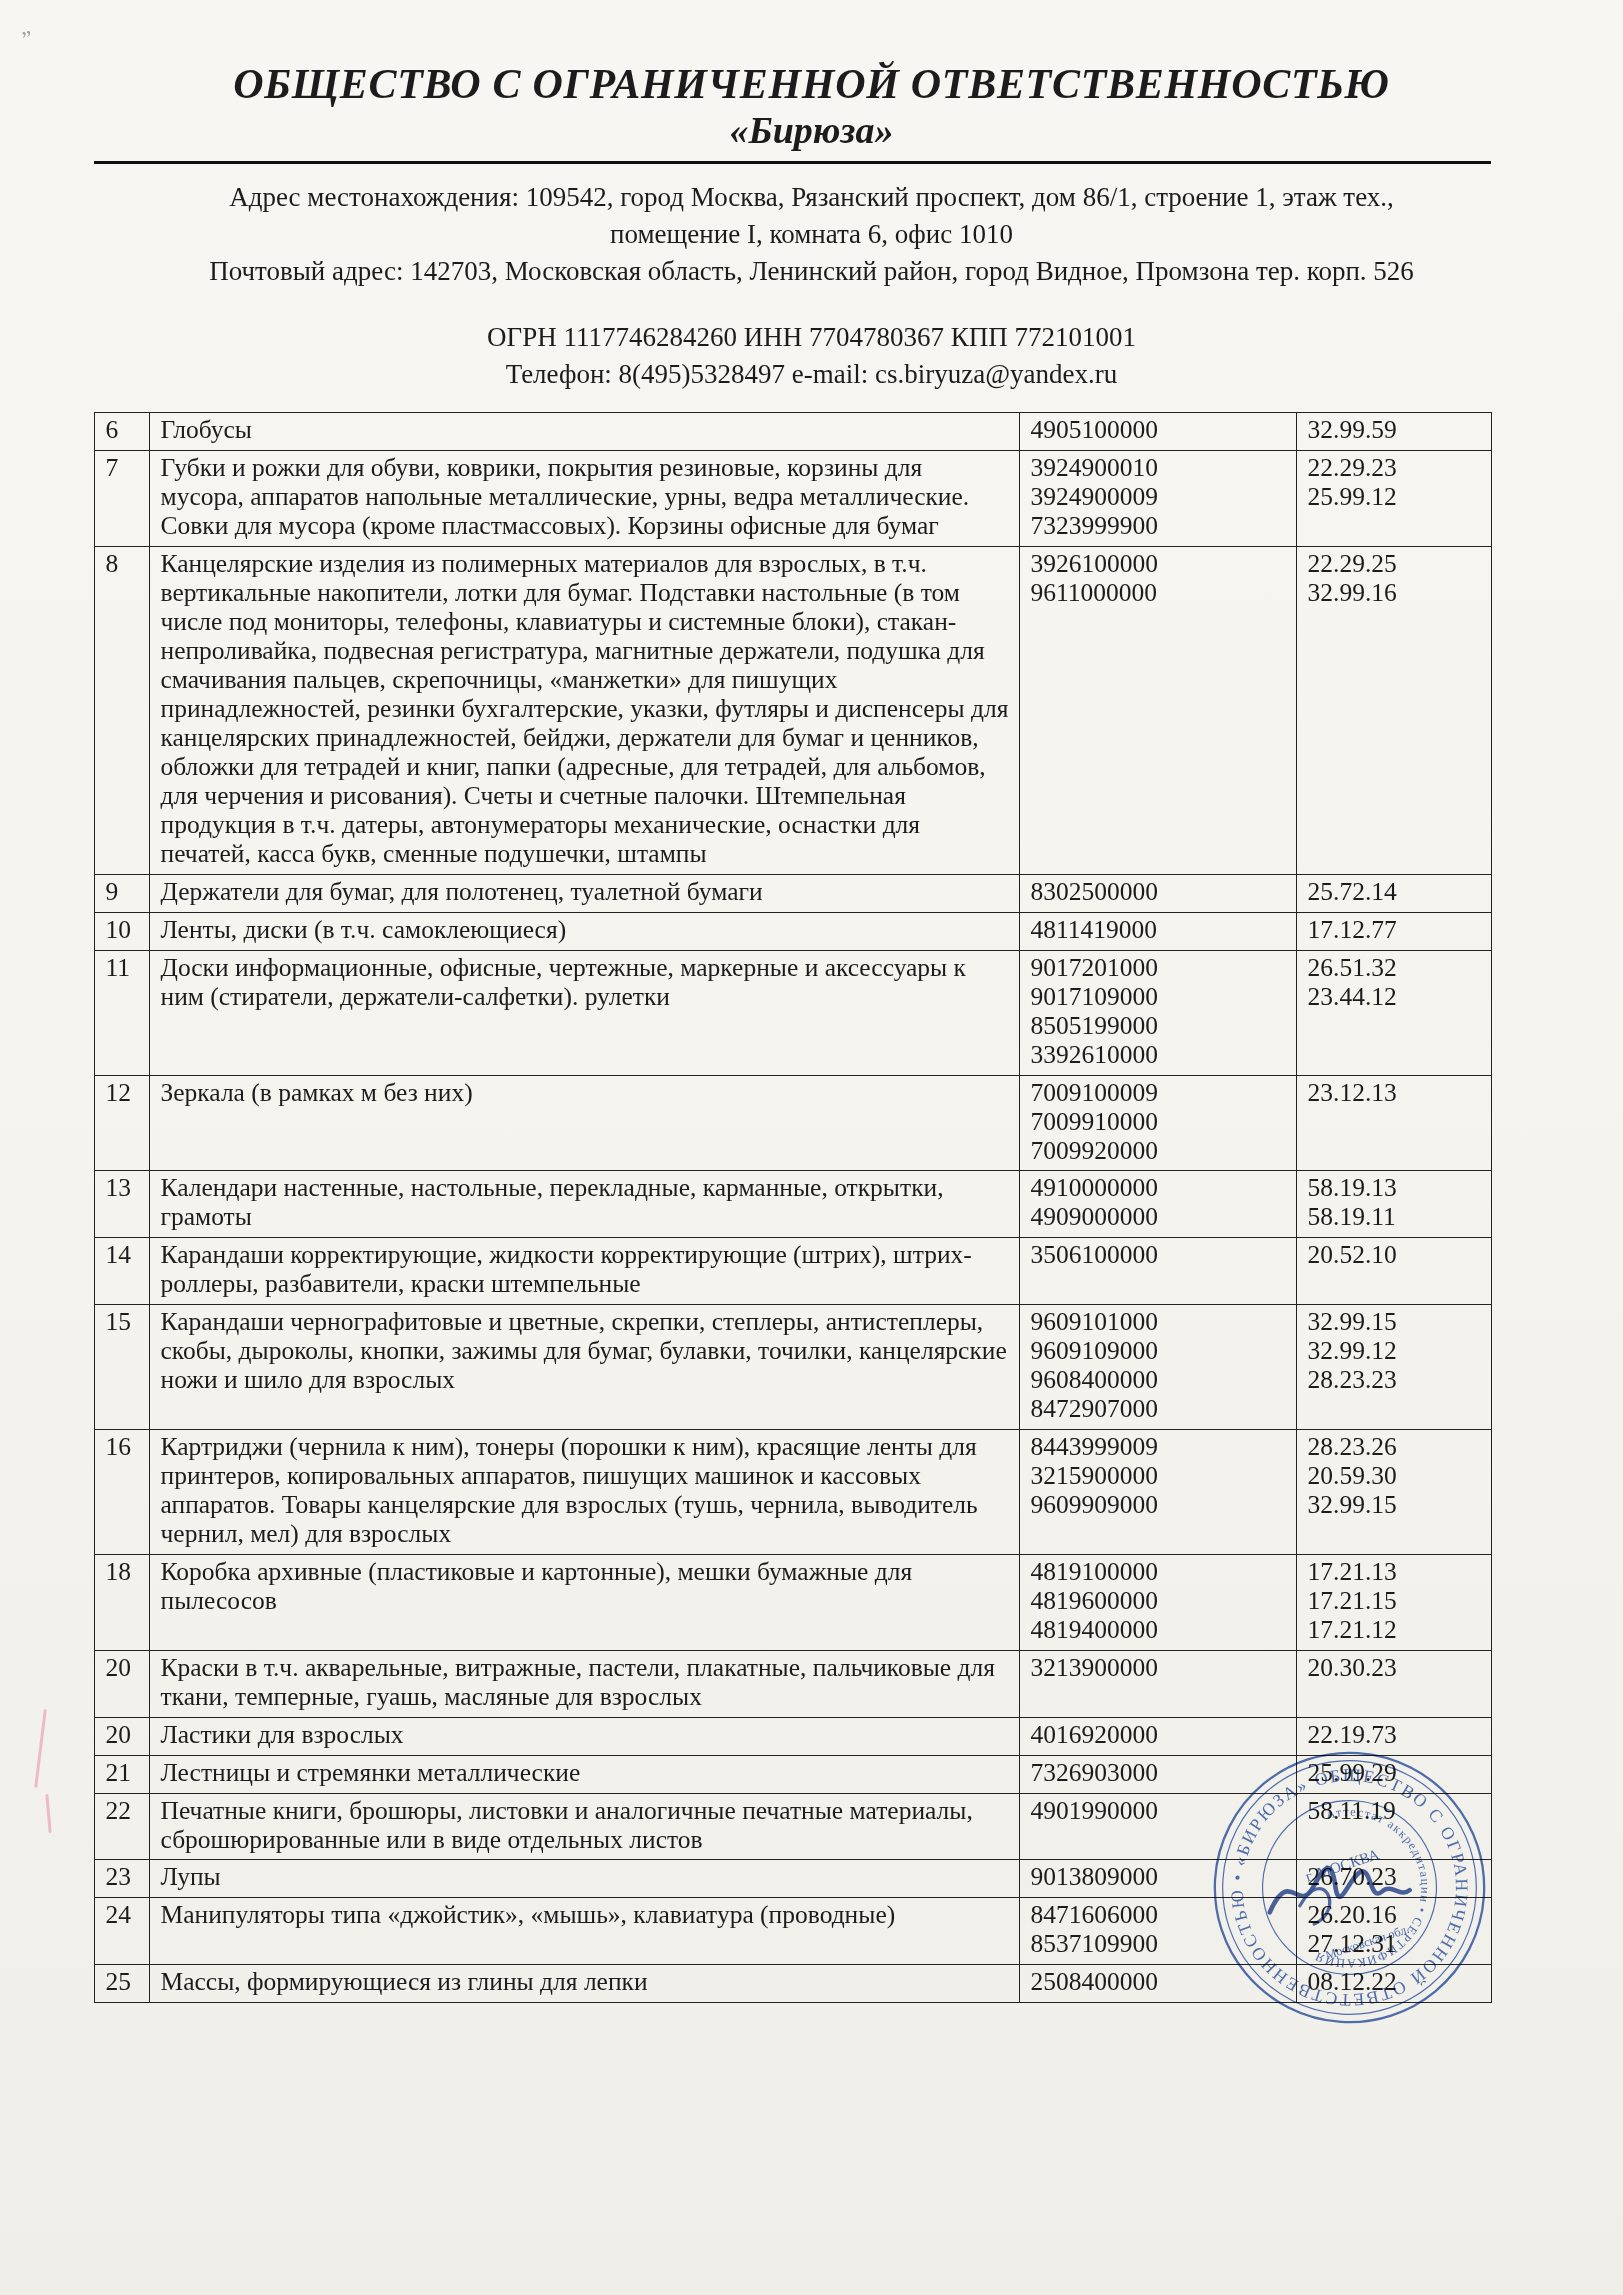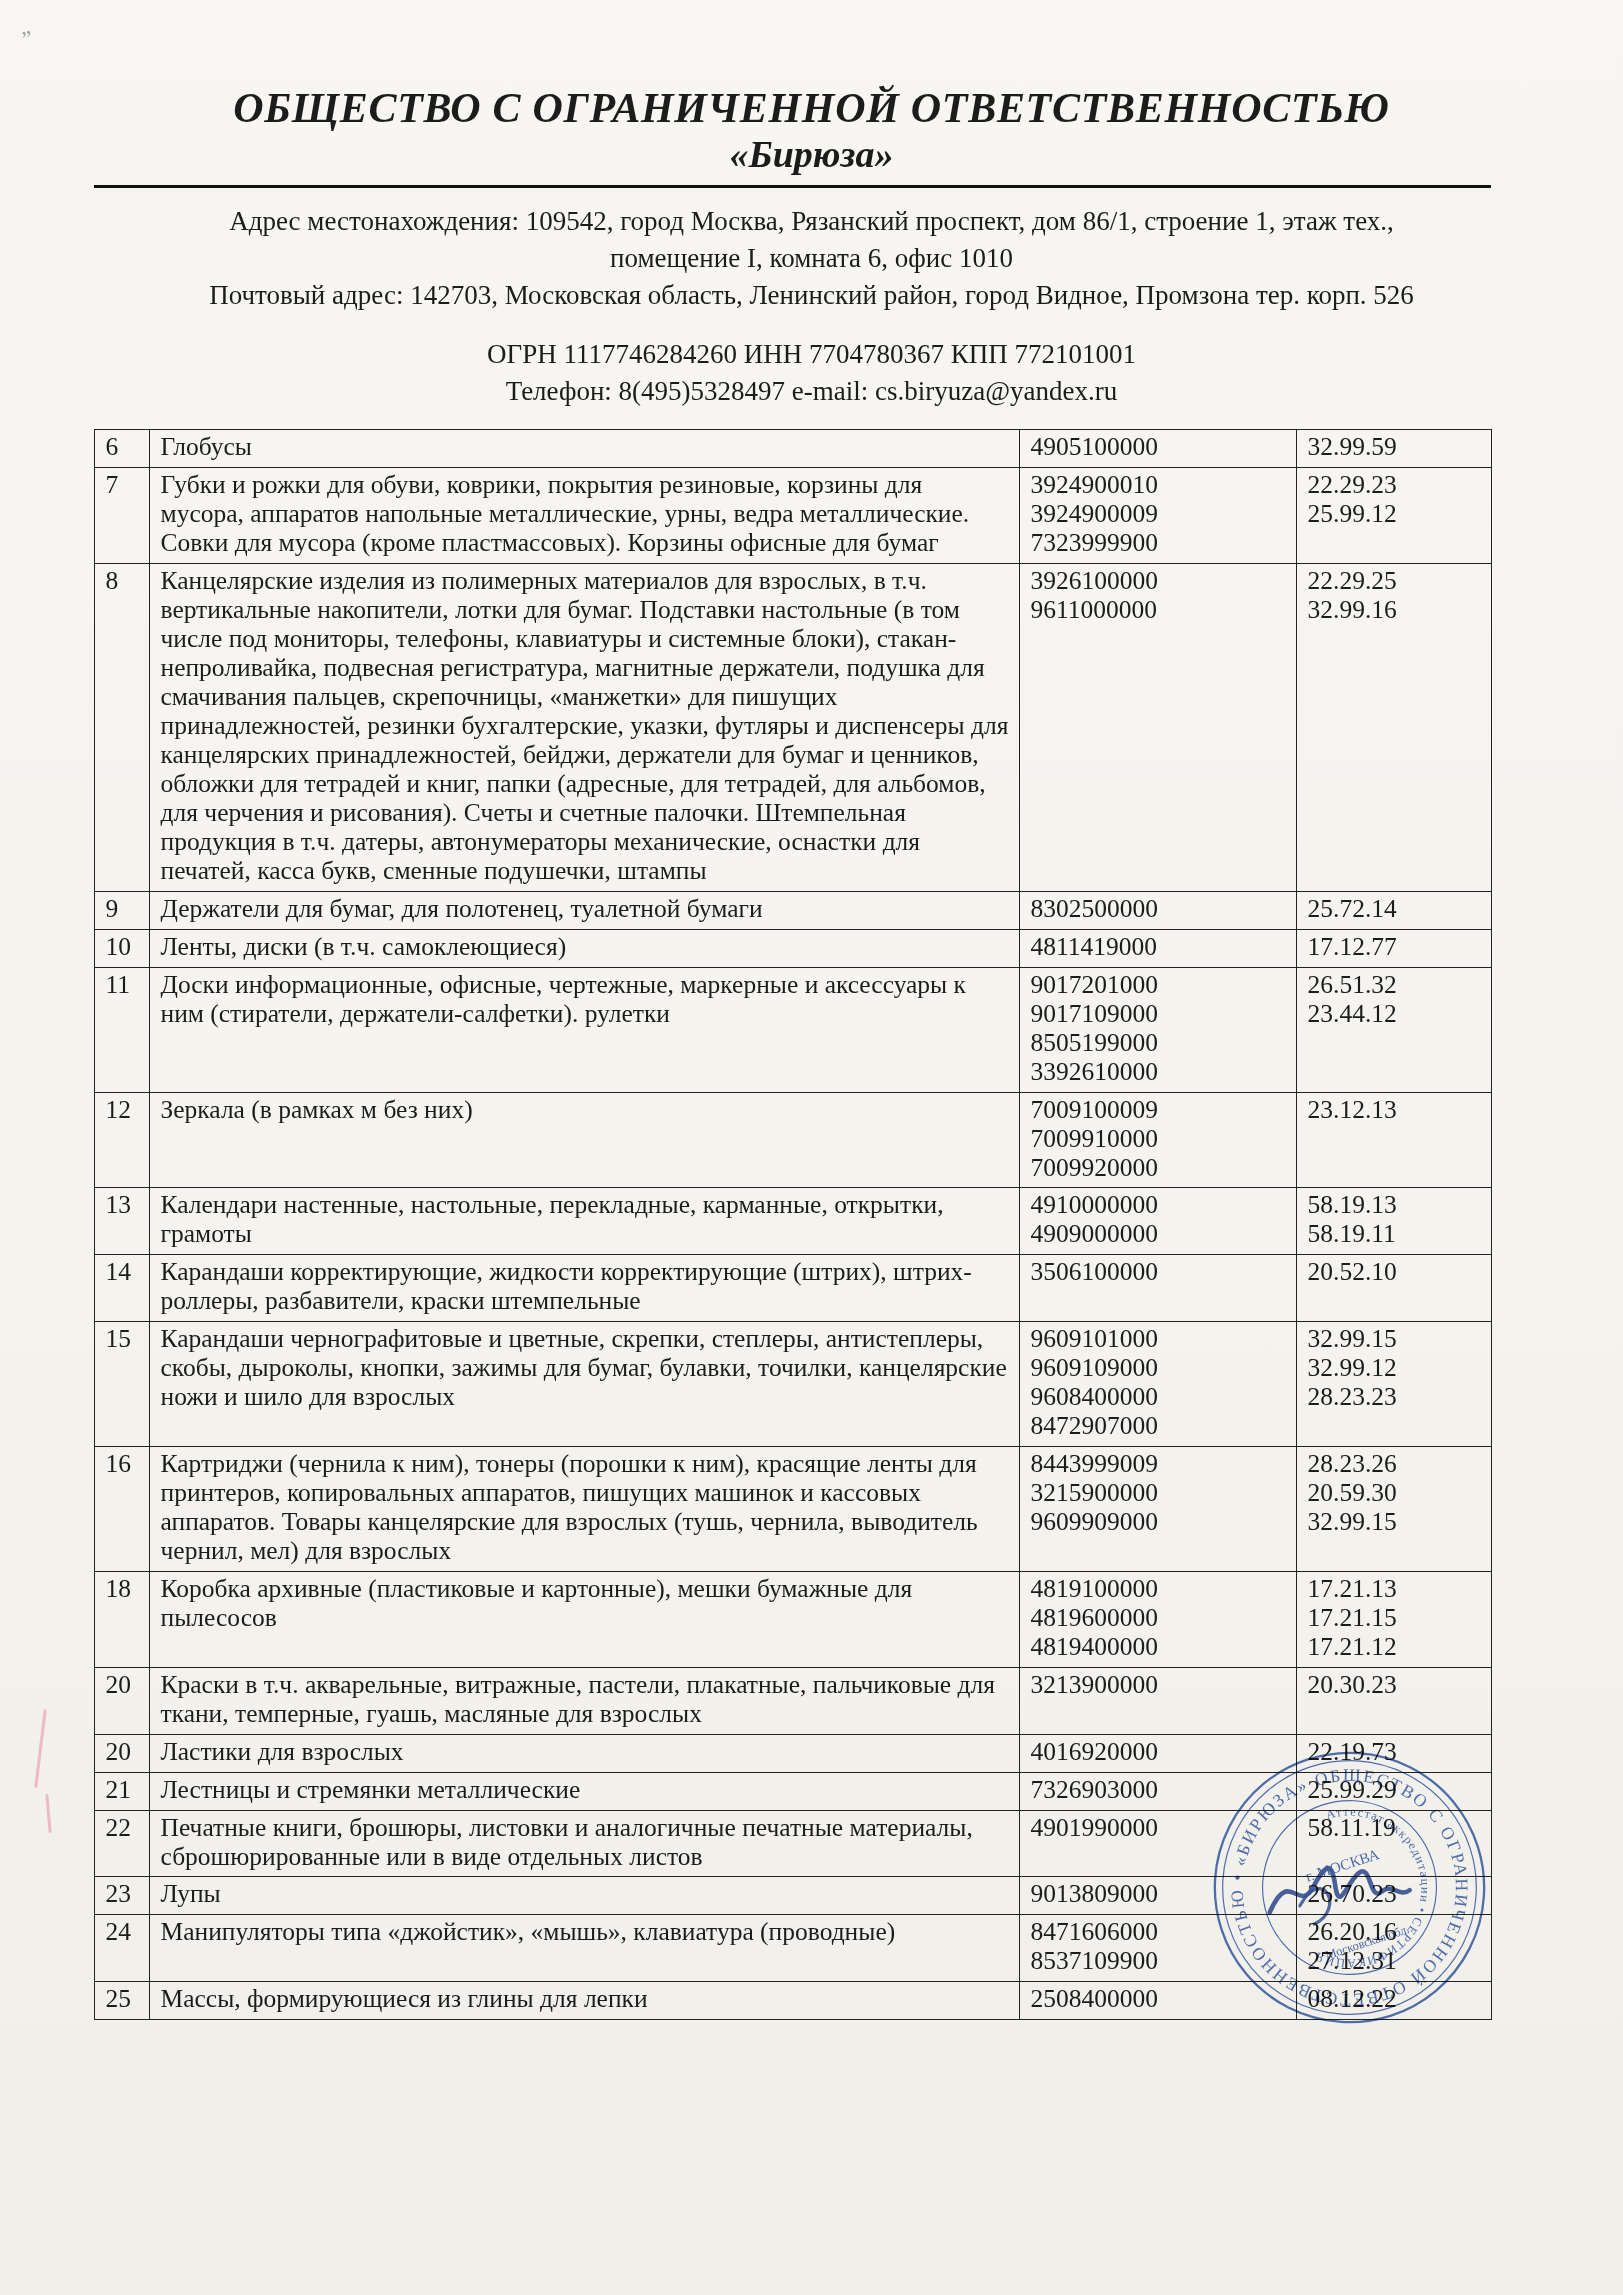--- a/index.html
+++ b/index.html
@@ -4,26 +4,26 @@
 <style>
   html,body{margin:0;padding:0;background:#d8d6d0;}
   .page{
     position:relative;
     width:1623px;height:2295px;
     background:linear-gradient(180deg,#f7f6f2 0%,#f4f3ee 55%,#efeee9 100%);
     font-family:"Liberation Serif","DejaVu Serif",serif;
     color:#1c1c1c;
     overflow:hidden;
   }
-  .header{text-align:center;padding-top:84px;}
+  .header{text-align:center;padding-top:60px;}
   .title1{font-size:42px;font-weight:bold;font-style:italic;letter-spacing:0.7px;}
   .title2{font-size:38px;font-weight:bold;font-style:italic;margin-top:0;}
   .rule{height:0;border:0;border-top:3.9px solid #101010;width:1397px;margin:9.2px 0 14.4px 94px;}
   .addr{font-size:27px;line-height:37px;max-width:1282px;margin:0 auto;}
-  .reg{font-size:27px;line-height:37px;margin-top:22px;}
+  .reg{font-size:27px;line-height:37px;margin-top:29px;}
   .contact{font-size:27px;line-height:37px;}
   table.products{
     border-collapse:collapse;table-layout:fixed;
     width:1397px;margin:19.6px 0 0 94px;
     font-size:25.5px;line-height:29px;
   }
   table.products td{
     border:1.3px solid #222;
     vertical-align:top;
     padding:2px 10.5px 5.9px 10.5px;

